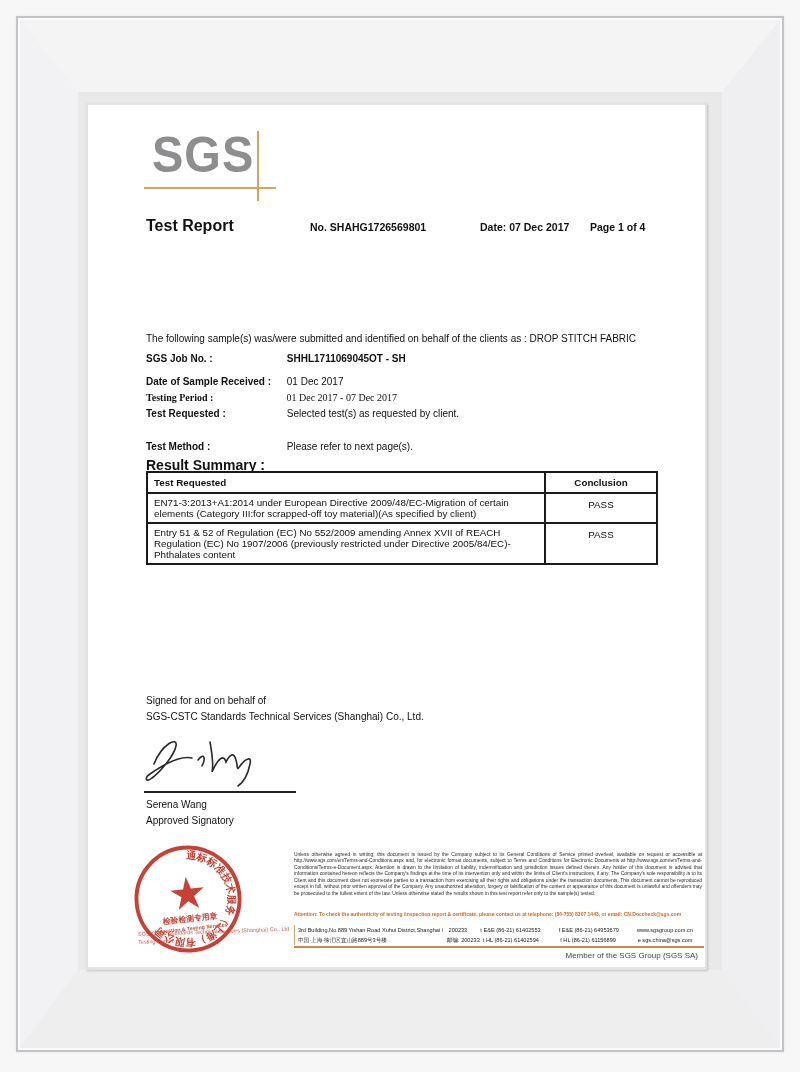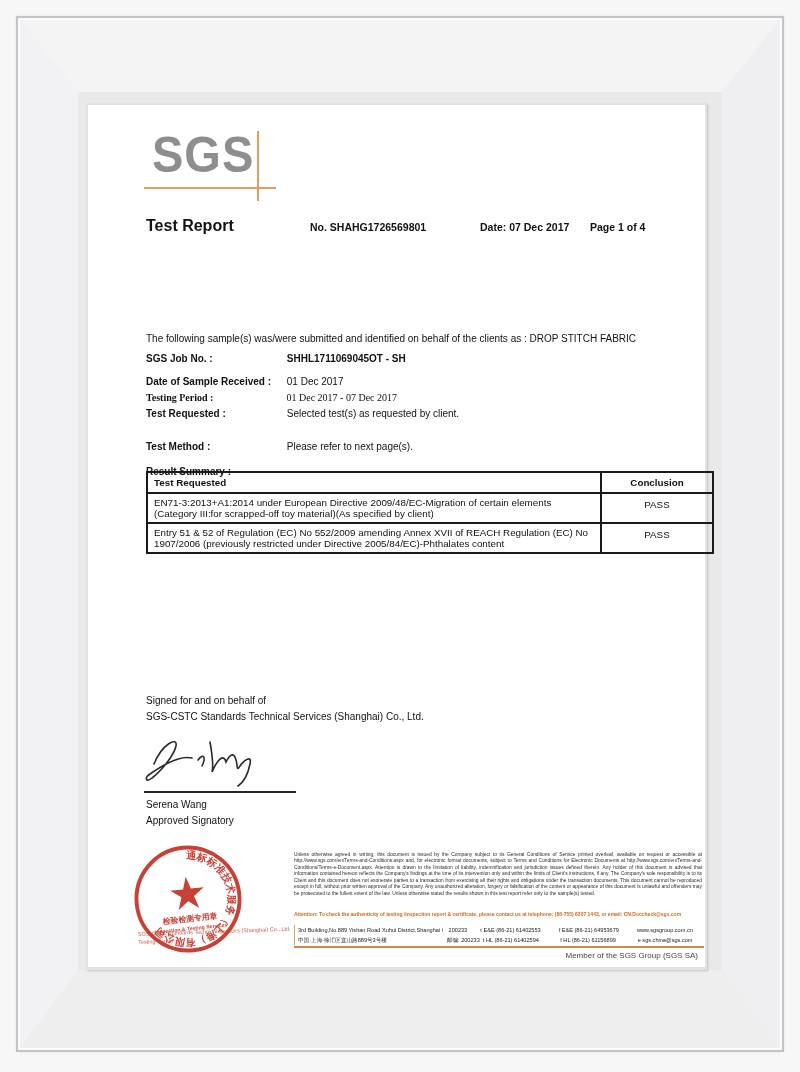--- a/index.html
+++ b/index.html
@@ -31,23 +31,23 @@
 
   .client { left:58px; top:146px; font-size:10.5px; font-weight:bold; color:#111; line-height:1.8; }
 
   .sample-line { left:58px; top:228px; font-size:10px; color:#111; }
 
   .fieldrow { left:58px; font-size:10px; color:#111; width:540px; }
   .fieldrow .lab { display:inline-block; width:138px; font-weight:bold; }
   .fieldrow .val { display:inline-block; }
   .jobno .val { font-weight:bold; }
 
-  .result-head { left:58px; top:361px; font-size:10px; font-weight:bold; color:#111; }
+  .result-head { left:58px; top:352px; font-size:14px; font-weight:bold; color:#111; }
 
-  table.summary { position:absolute; left:58px; top:366px; width:568px; border-collapse:collapse;
+  table.summary { position:absolute; left:58px; top:366px; width:512px; border-collapse:collapse;
     border:2px solid #1a1a1a; font-size:9.8px; color:#111; }
   table.summary th, table.summary td { border:2px solid #1a1a1a; padding:3px 6px; vertical-align:top; }
   table.summary th { text-align:left; font-weight:bold; padding:4px 6px; }
   table.summary .ccol { width:112px; text-align:center; }
   table.summary td.ccol { font-weight:normal; padding-top:5px; }
 
   .signed { left:58px; top:588px; font-size:10px; color:#111; line-height:1.55; }
   .sig-svg { left:52px; top:625px; }
   .sig-line { left:56px; top:686px; width:152px; height:2px; background:#222; }
   .sig-name { left:58px; top:694px; font-size:10px; color:#111; }

